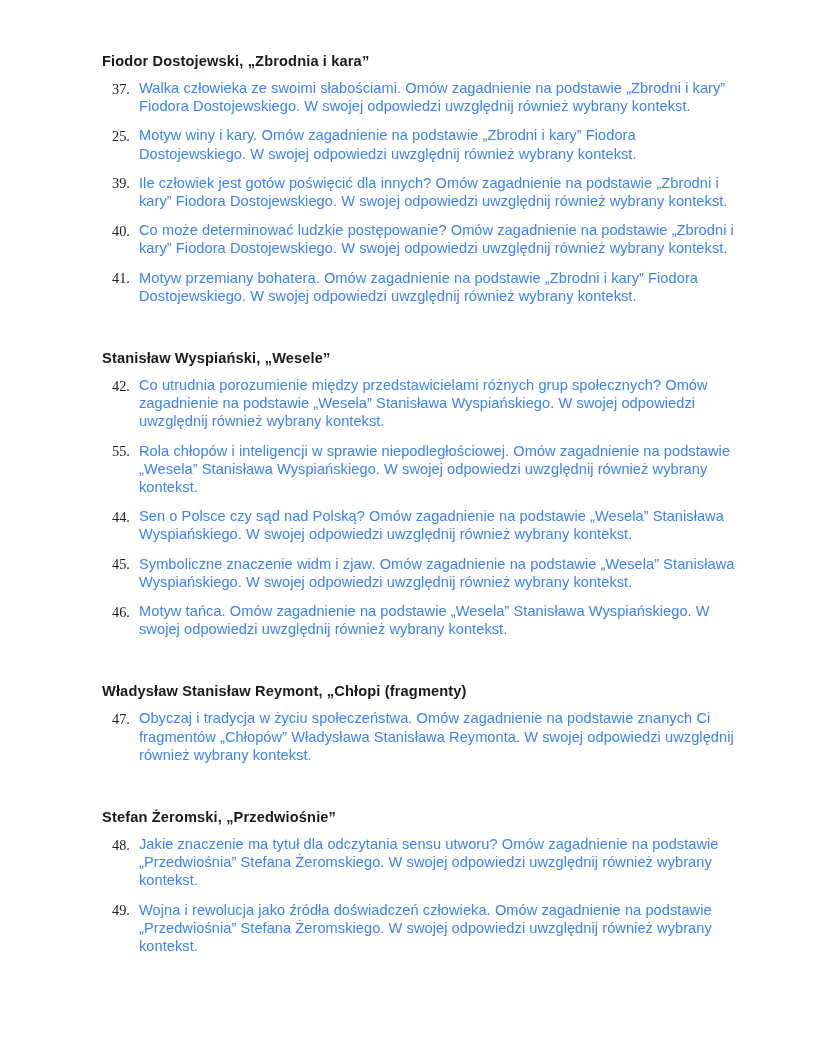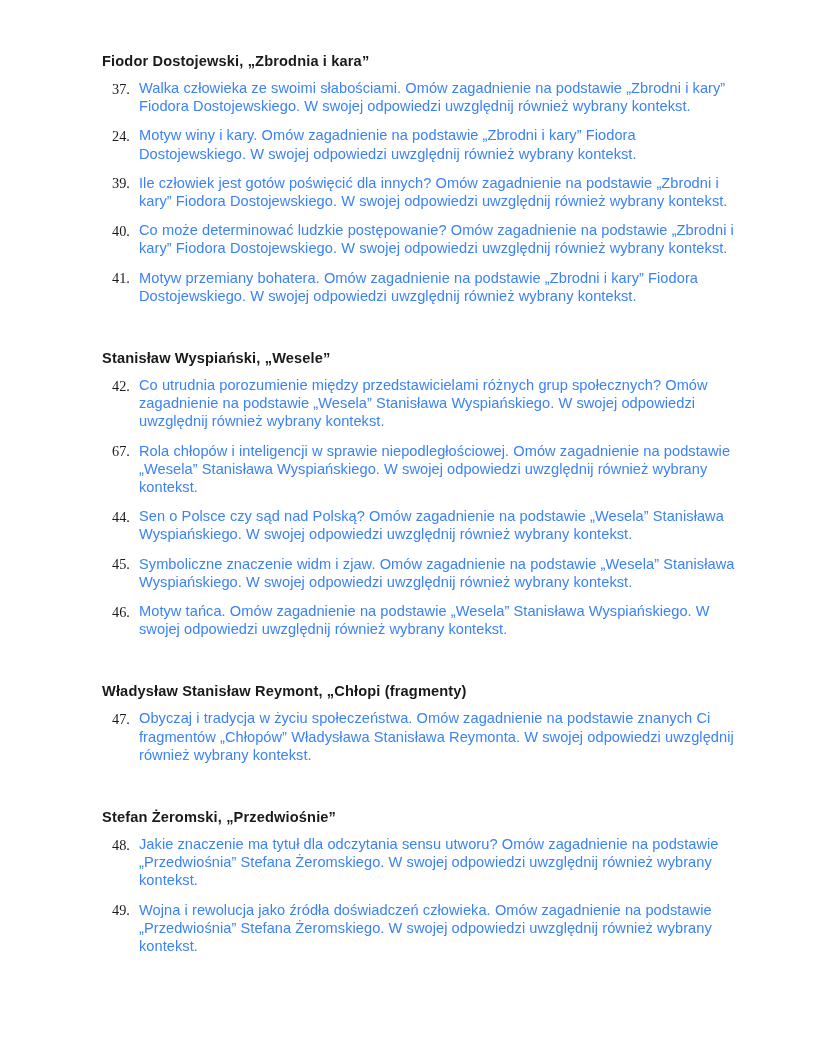--- a/index.html
+++ b/index.html
@@ -86,21 +86,21 @@
 <div class="page">
   <div id="sections-root">
       <section class="section">
         <h2 class="section-heading">Fiodor Dostojewski, „Zbrodnia i kara”</h2>
         <ol class="item-list">
           <li class="item">
             <span class="item-number">37.</span>
             <span class="item-text">Walka człowieka ze swoimi słabościami. Omów zagadnienie na podstawie „Zbrodni i kary” Fiodora Dostojewskiego. W swojej odpowiedzi uwzględnij również wybrany kontekst.</span>
           </li>
           <li class="item">
-            <span class="item-number">24.</span>
+            <span class="item-number">25.</span>
             <span class="item-text">Motyw winy i kary. Omów zagadnienie na podstawie „Zbrodni i kary” Fiodora Dostojewskiego. W swojej odpowiedzi uwzględnij również wybrany kontekst.</span>
           </li>
           <li class="item">
             <span class="item-number">39.</span>
             <span class="item-text">Ile człowiek jest gotów poświęcić dla innych? Omów zagadnienie na podstawie „Zbrodni i kary” Fiodora Dostojewskiego. W swojej odpowiedzi uwzględnij również wybrany kontekst.</span>
           </li>
           <li class="item">
             <span class="item-number">40.</span>
             <span class="item-text">Co może determinować ludzkie postępowanie? Omów zagadnienie na podstawie „Zbrodni i kary” Fiodora Dostojewskiego. W swojej odpowiedzi uwzględnij również wybrany kontekst.</span>
           </li>
@@ -111,21 +111,21 @@
         </ol>
       </section>
       <section class="section">
         <h2 class="section-heading">Stanisław Wyspiański, „Wesele”</h2>
         <ol class="item-list">
           <li class="item">
             <span class="item-number">42.</span>
             <span class="item-text">Co utrudnia porozumienie między przedstawicielami różnych grup społecznych? Omów zagadnienie na podstawie „Wesela” Stanisława Wyspiańskiego. W swojej odpowiedzi uwzględnij również wybrany kontekst.</span>
           </li>
           <li class="item">
-            <span class="item-number">67.</span>
+            <span class="item-number">55.</span>
             <span class="item-text">Rola chłopów i inteligencji w sprawie niepodległościowej. Omów zagadnienie na podstawie „Wesela” Stanisława Wyspiańskiego. W swojej odpowiedzi uwzględnij również wybrany kontekst.</span>
           </li>
           <li class="item">
             <span class="item-number">44.</span>
             <span class="item-text">Sen o Polsce czy sąd nad Polską? Omów zagadnienie na podstawie „Wesela” Stanisława Wyspiańskiego. W swojej odpowiedzi uwzględnij również wybrany kontekst.</span>
           </li>
           <li class="item">
             <span class="item-number">45.</span>
             <span class="item-text">Symboliczne znaczenie widm i zjaw. Omów zagadnienie na podstawie „Wesela” Stanisława Wyspiańskiego. W swojej odpowiedzi uwzględnij również wybrany kontekst.</span>
           </li>

